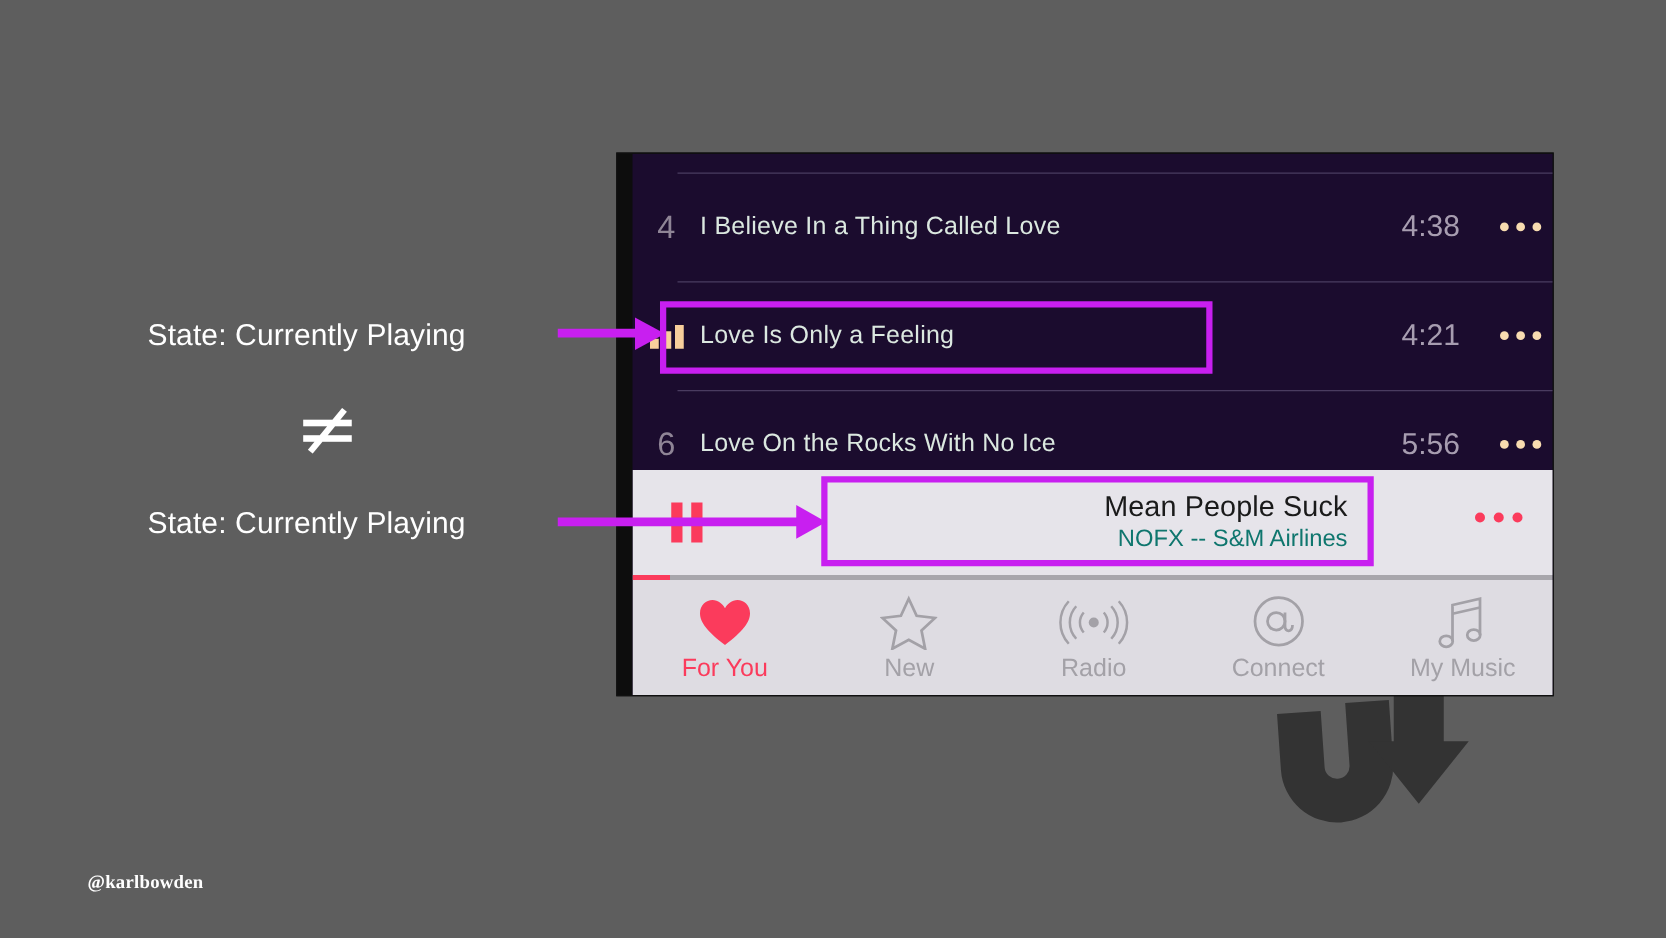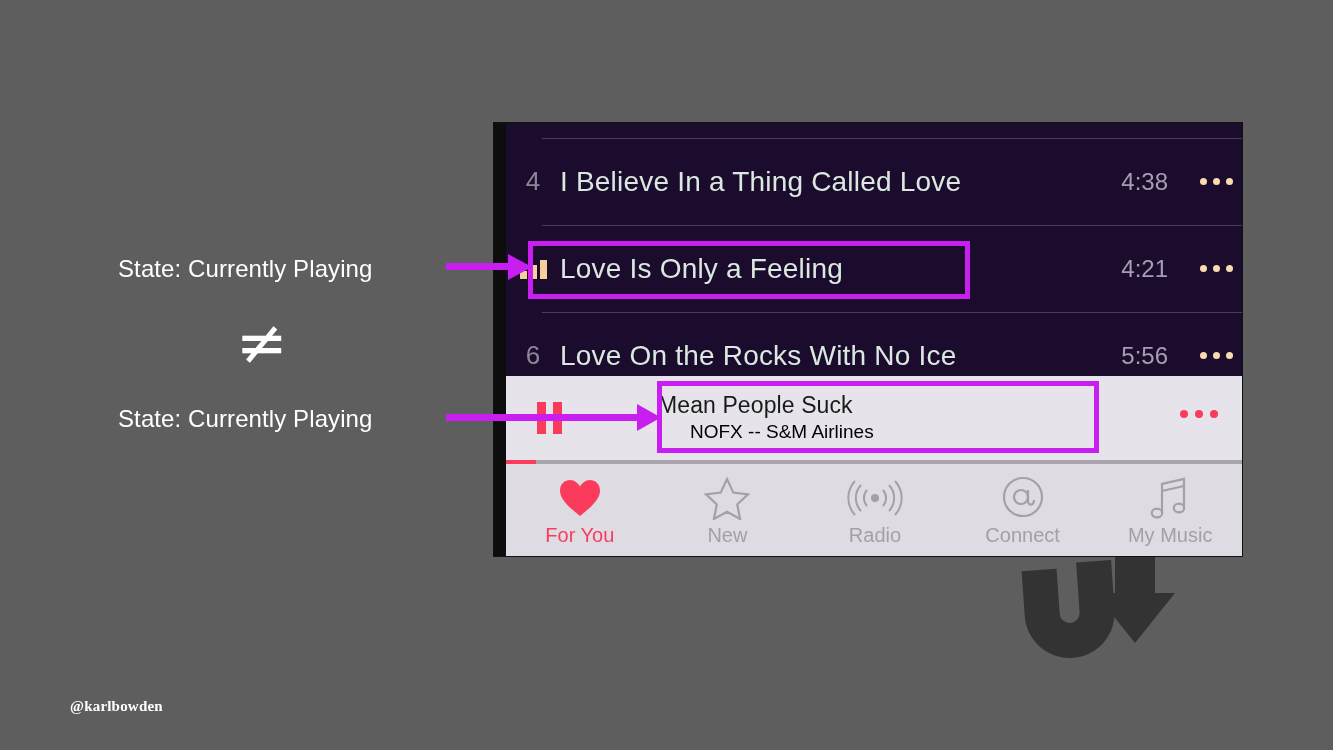--- a/index.html
+++ b/index.html
@@ -89,21 +89,21 @@
   .row .num{
     width:54px;
     text-align:center;
     color:#8f8596;
     font-size:26px;
     flex:0 0 auto;
   }
   .row .title{
     flex:1 1 auto;
     color:#dbe8e0;
-    font-size:28px;
+    font-size:20px;
     letter-spacing:.2px;
     white-space:nowrap;
     overflow:hidden;
   }
   .row .dur{
     color:#a79db0;
     font-size:24px;
     margin-right:20px;
     flex:0 0 auto;
   }
@@ -155,24 +155,24 @@
     left:31px; top:26px;
     width:28px; height:32px;
     display:flex; gap:7px;
   }
   #np-pause i{ width:9px; height:32px; background:#fb3b5c; display:block; }
   #np-text{
     position:absolute;
     left:152px; top:6px;
     width:420px; height:70px;
     display:flex;flex-direction:column;
-    align-items:flex-start;justify-content:center;
+    align-items:flex-end;justify-content:center;
   }
   #np-title{ color:#1a1a1a; font-size:23px; letter-spacing:.1px; }
-  #np-sub{ color:#000000; font-size:19px; margin-top:2px;margin-left:32px; }
+  #np-sub{ color:#0f766e; font-size:19px; margin-top:2px;margin-left:32px; }
   #np-dots{
     position:absolute;
     right:26px; top:34px;
     display:flex;gap:7px;
   }
   #np-dots i{ width:8px;height:8px;border-radius:50%;background:#fb3b5c;display:block; }
   #hl-np{
     position:absolute;
     left:151px; top:5px;
     width:442px; height:72px;

